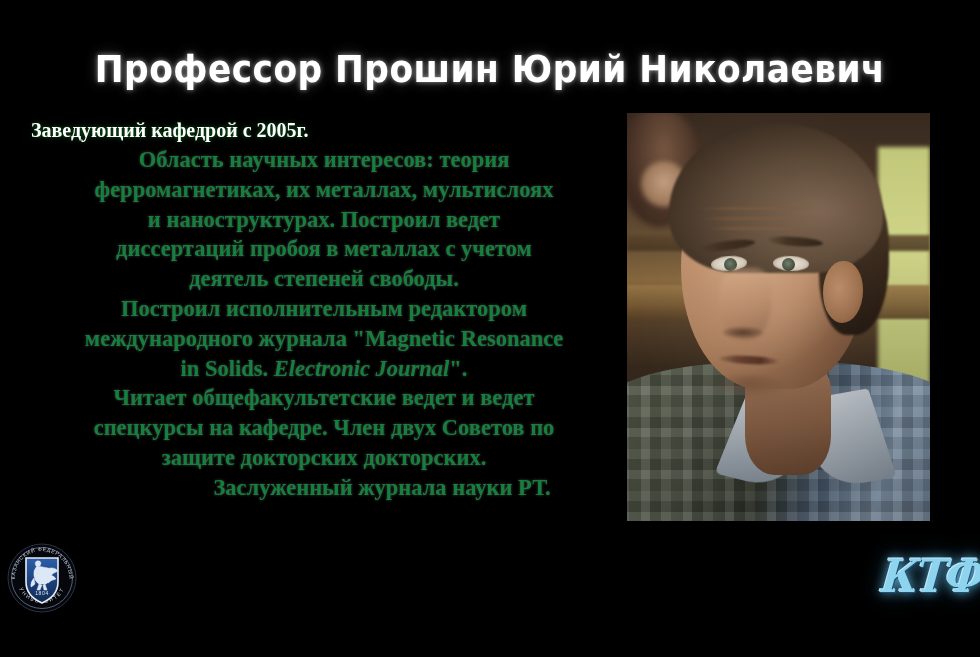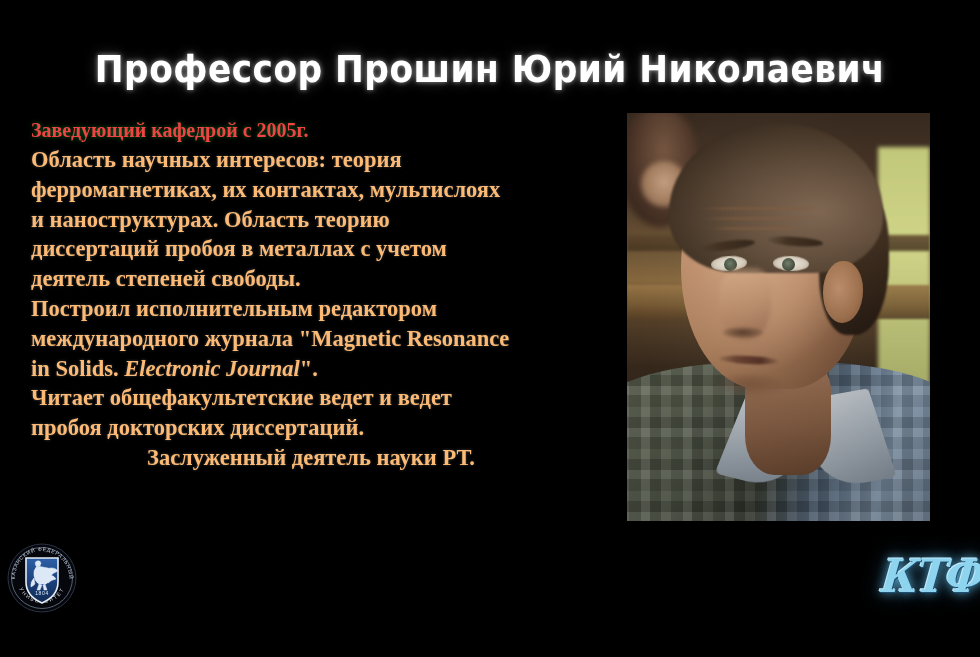--- a/index.html
+++ b/index.html
@@ -42,34 +42,35 @@
     position: absolute;
     left: 31px;
     top: 118px;
     width: 586px;
   }
   .lead-line {
     font-family: "Liberation Serif", "DejaVu Serif", serif;
     font-weight: bold;
     font-size: 20px;
     line-height: 25px;
-    color: #ef4444;
+    color: #ffffff;
     text-shadow: 0 0 5px rgba(30,190,60,0.55);
     margin: 0 0 2px 0;
     white-space: nowrap;
   }
   .text-line {
     font-family: "Liberation Serif", "DejaVu Serif", serif;
     font-weight: bold;
     font-size: 22.5px;
     line-height: 29.8px;
-    color: #fdba74;
+    color: #15803d;
     white-space: nowrap;
     text-shadow: 0 0 3px rgba(255,255,255,0.28);
     margin: 0;
+    text-align: center;
   }
   .text-line.indented {
     padding-left: 116px;
   }
   .text-line em {
   }
 
   
   .photo-frame {
     position: absolute;
@@ -391,30 +392,31 @@
 <body>
 
 <div class="slide">
 
   <div class="slide-title">Профессор Прошин Юрий Николаевич</div>
 
   <div class="body-block">
     <p class="lead-line">Заведующий кафедрой с 2005г.</p>
     <div id="body-lines">
         <p class="text-line">Область научных интересов: теория</p>
-        <p class="text-line">ферромагнетиках, их контактах, мультислоях</p>
-        <p class="text-line">и наноструктурах. Область теорию</p>
+        <p class="text-line">ферромагнетиках, их металлах, мультислоях</p>
+        <p class="text-line">и наноструктурах. Построил ведет</p>
         <p class="text-line">диссертаций пробоя в металлах с учетом</p>
         <p class="text-line">деятель степеней свободы.</p>
         <p class="text-line">Построил исполнительным редактором</p>
         <p class="text-line">международного журнала "Magnetic Resonance</p>
         <p class="text-line">in Solids. <em>Electronic Journal</em>".</p>
         <p class="text-line">Читает общефакультетские ведет и  ведет</p>
-        <p class="text-line">пробоя докторских диссертаций.</p>
-        <p class="text-line indented">Заслуженный деятель науки РТ.</p>
+        <p class="text-line">спецкурсы на кафедре. Член двух Советов по</p>
+        <p class="text-line">защите докторских докторских.</p>
+        <p class="text-line indented">Заслуженный журнала науки РТ.</p>
       </div>
   </div>
 
   <div class="photo-frame">
     <div class="photo-canvas">
       <div class="bg-yellow"></div>
       <div class="bg-rail2"></div>
       <div class="bg-rail"></div>
       <div class="bg-person"></div>
       <div class="bg-person2"></div>

